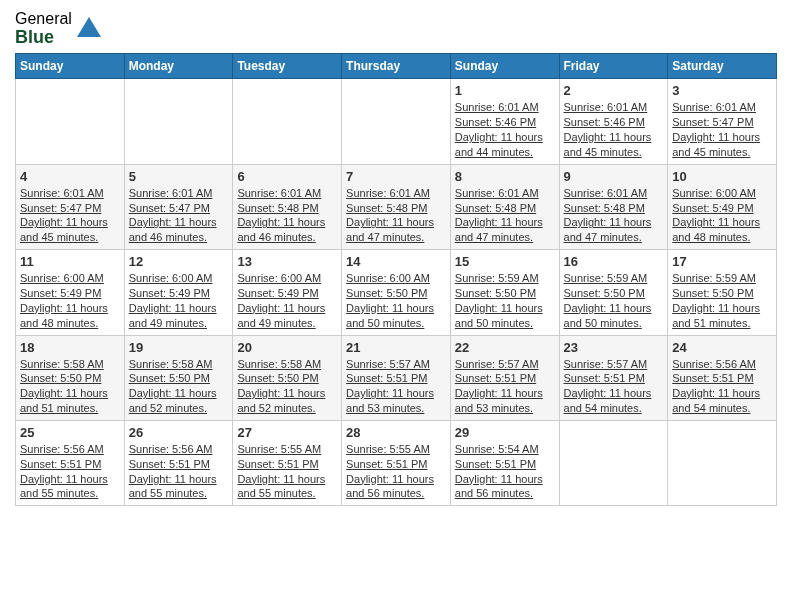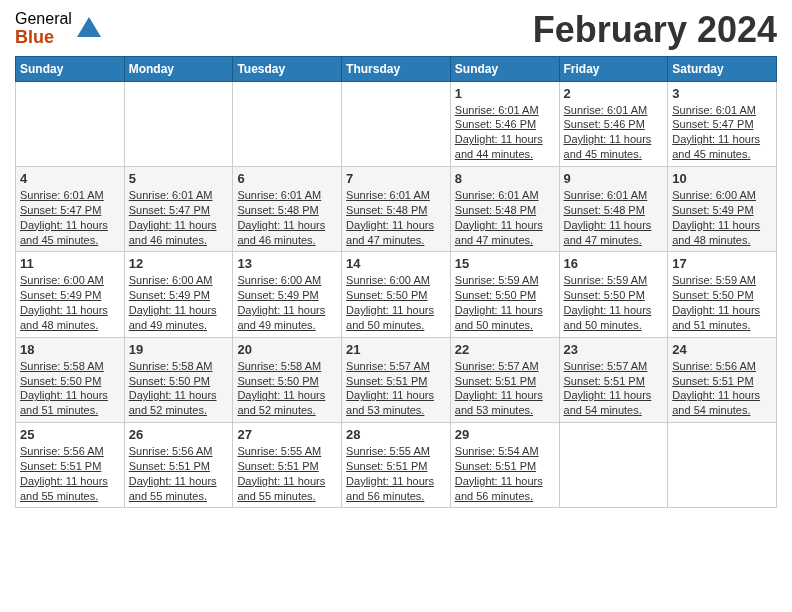--- a/index.html
+++ b/index.html
@@ -21,21 +21,21 @@
       align-items: center;
     }
     .logo-text {
       display: flex;
       flex-direction: column;
       line-height: 1.1;
     }
     .logo-blue {
       font-size: 18px;
       font-weight: bold;
-      color: #c2410c;
+      color: #14532d;
     }
     .logo-icon {
       width: 28px;
       height: 28px;
       margin-left: 3px;
     }
     .title-area {
       text-align: right;
     }
     .month-year {
@@ -98,21 +98,20 @@
   <div class="logo">
     <div class="logo-text">
       <span>General</span>
       <span class="logo-blue">Blue</span>
     </div>
     <svg class="logo-icon" viewBox="0 0 28 28">
       <polygon points="14,2 26,22 2,22" fill="#2a7ab5"></polygon>
     </svg>
   </div>
   <div class="title-area">
-    <div class="month-year">February 2024</div>
   </div>
 </div>
 
 <table>
   <thead>
     <tr>
     <th>Sunday</th>
         <th>Monday</th>
         <th>Tuesday</th>
         <th>Thursday</th>

